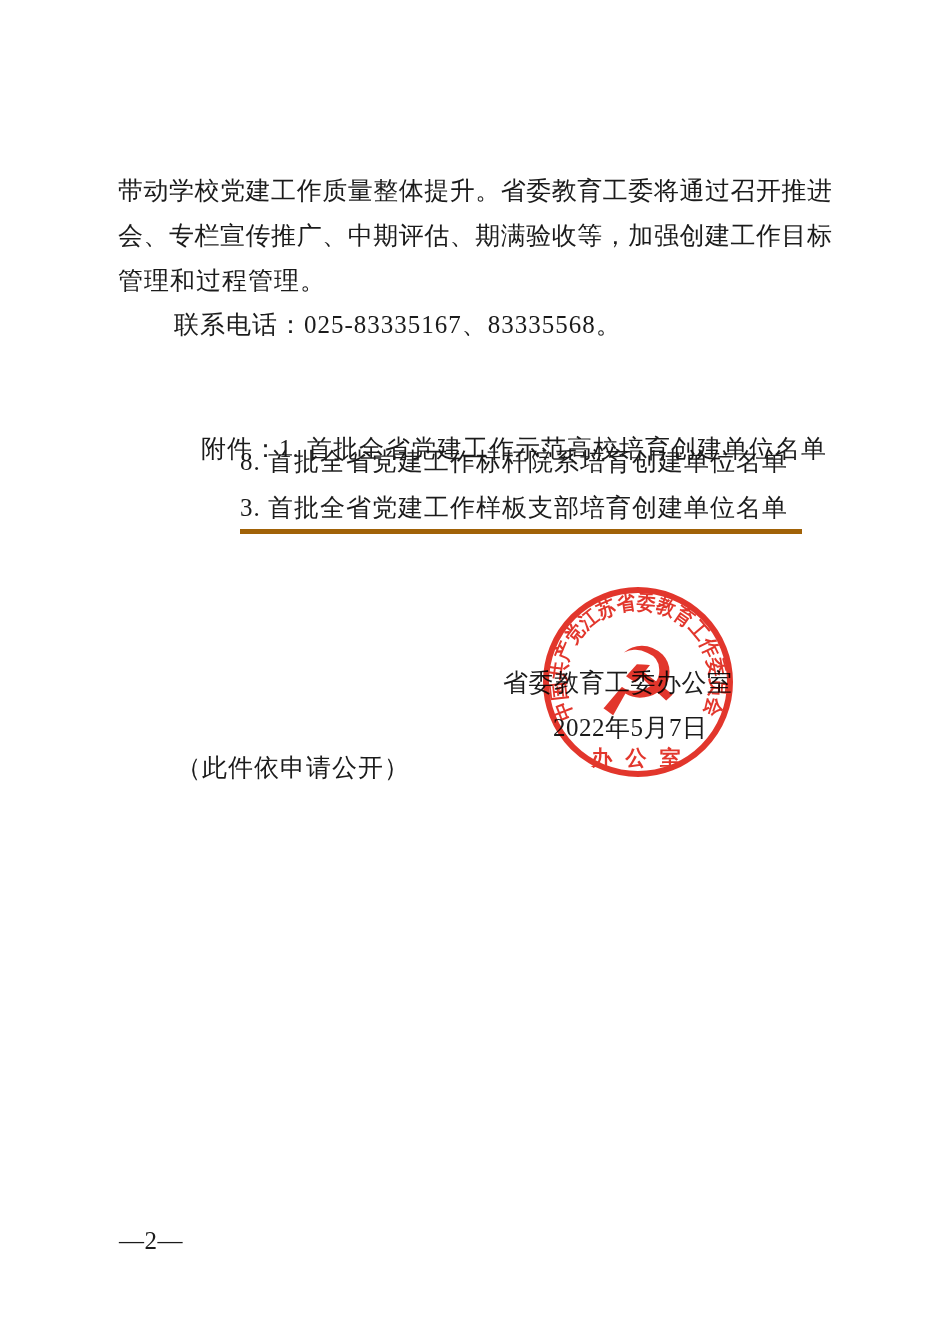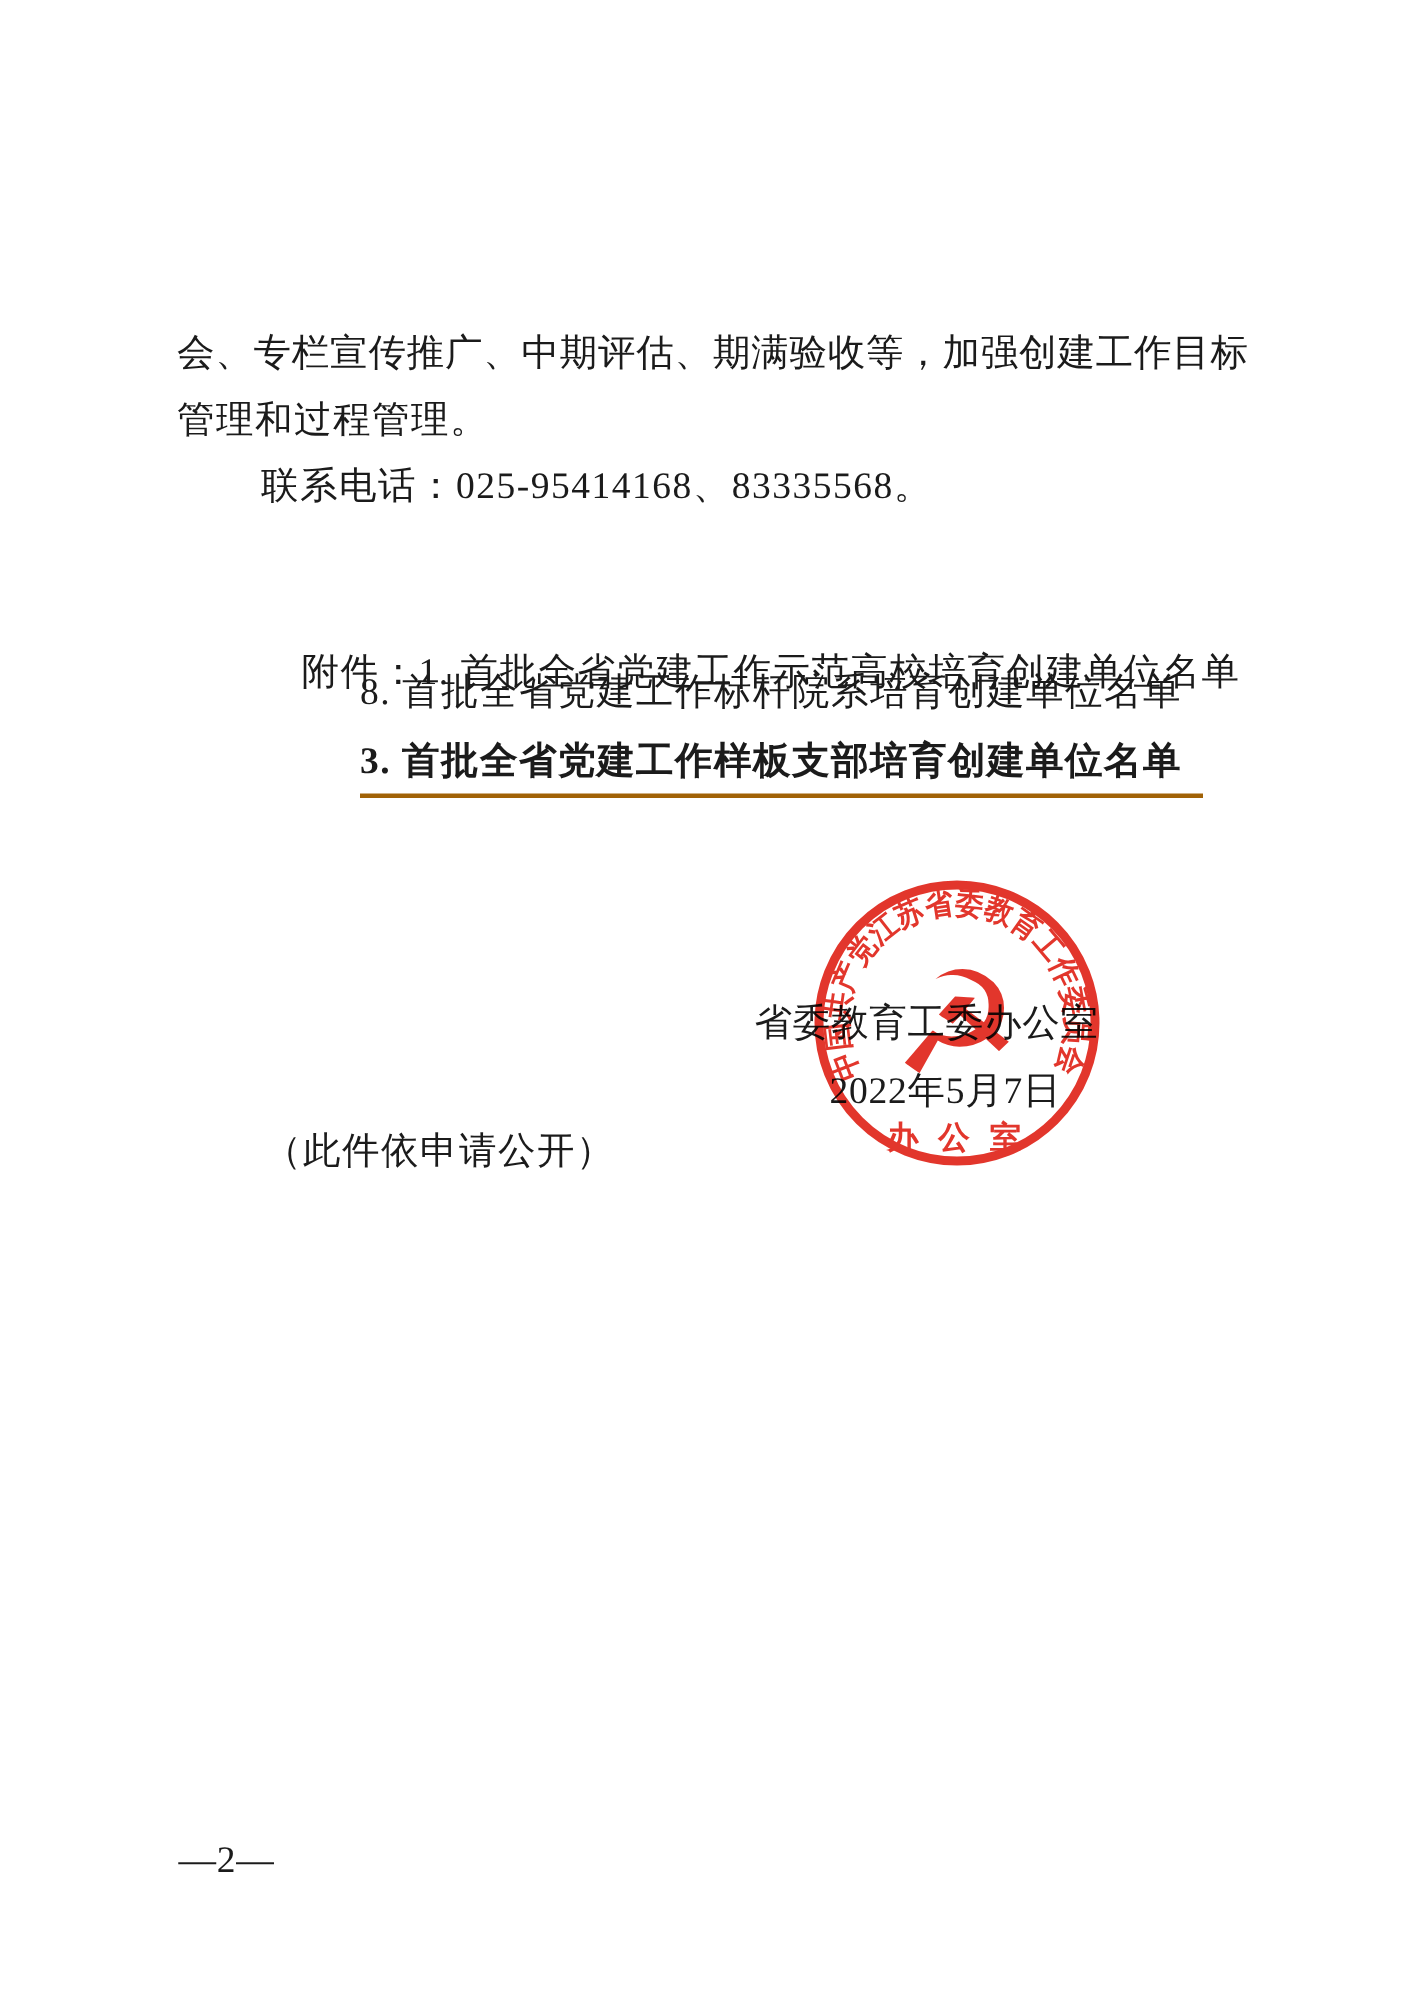--- a/index.html
+++ b/index.html
@@ -28,47 +28,47 @@
     letter-spacing:0;
   }
   .body-line1{left:118px;top:174px;}
   .body-line2{left:118px;top:219px;}
   .body-line3{left:118px;top:264px;letter-spacing:1px;}
   .contact-line{left:174px;top:308px;letter-spacing:1px;}
   .att-line1{left:172px;top:398px;letter-spacing:1px;font-family:Liberation Serif, serif;}
   .att-line2{left:240px;top:445px;letter-spacing:1px;}
   .att-line3{
     left:240px;top:491px;letter-spacing:1px;
-    border-bottom:3px solid #a16207;
+    border-bottom:5px solid #a16207;
     padding-bottom:4px;
     padding-right:14px;
-    font-weight:bold;
   }
   .sig-office{left:503px;top:666px;z-index:2;letter-spacing:0.5px;}
   .sig-date{left:553px;top:711px;z-index:2;letter-spacing:0.5px;}
   .note-line{left:176px;top:751px;letter-spacing:1px;text-align:center;}
   .page-number{left:119px;top:1224px;font-size:25px;}
   .seal{
     position:absolute;
     left:538px;top:582px;
     width:200px;height:200px;
     z-index:3;
     mix-blend-mode:multiply;
     opacity:0.92;
   }
 </style>
 </head>
 <body>
 
 <div class="page">
 
+  <div class="line just body-line1">带动学校党建工作质量整体提升。省委教育工委将通过召开推进</div>
   <div class="line body-line3">管理和过程管理。</div>
   <div class="line just body-line2">会、专栏宣传推广、中期评估、期满验收等，加强创建工作目标</div>
 
-  <div class="line contact-line">联系电话：025-95414168、83335568。</div>
+  <div class="line contact-line">联系电话：025-83335167、83335568。</div>
 
   <div class="line att-line1">
     <span>附件：</span><span>1. 首批全省党建工作示范高校培育创建单位名单</span>
   </div>
   <div class="line att-line2">8. 首批全省党建工作标杆院系培育创建单位名单</div>
   <div class="line att-line3">3. 首批全省党建工作样板支部培育创建单位名单</div>
 
   <div class="line sig-office">省委教育工委办公室</div>
   <div class="line sig-date">2022年5月7日</div>
 

